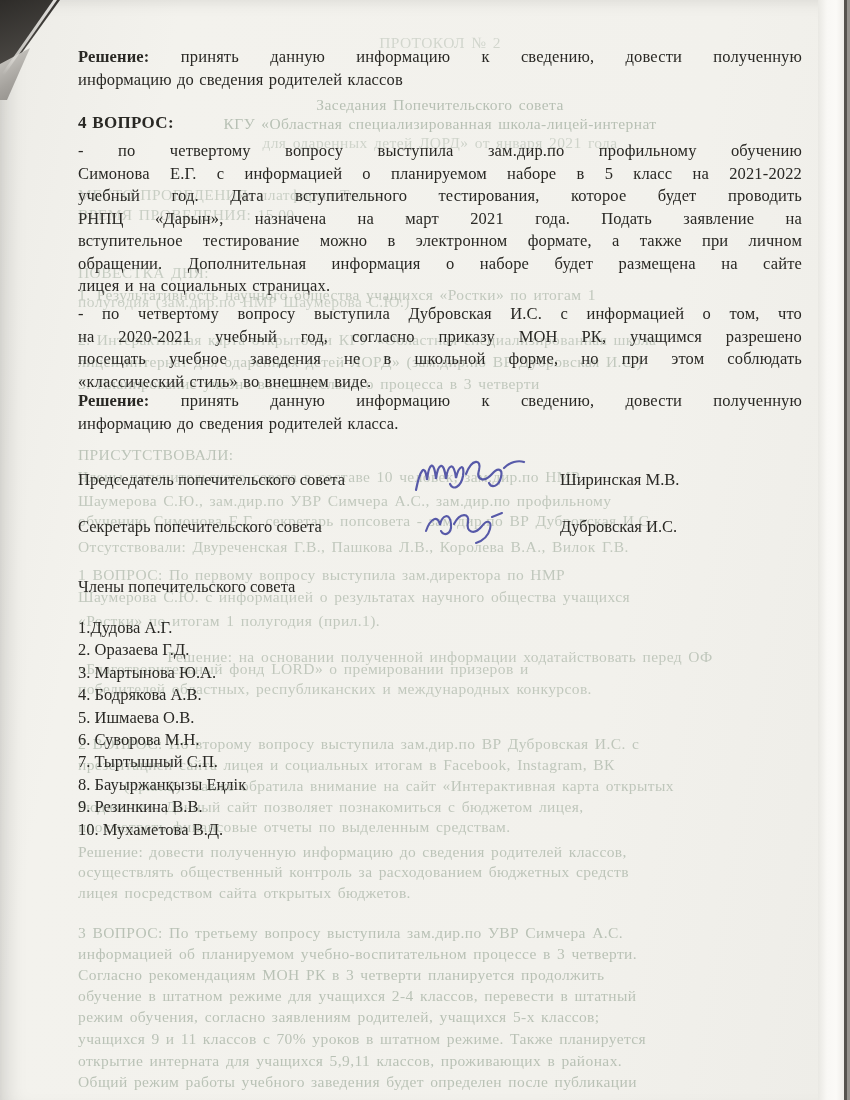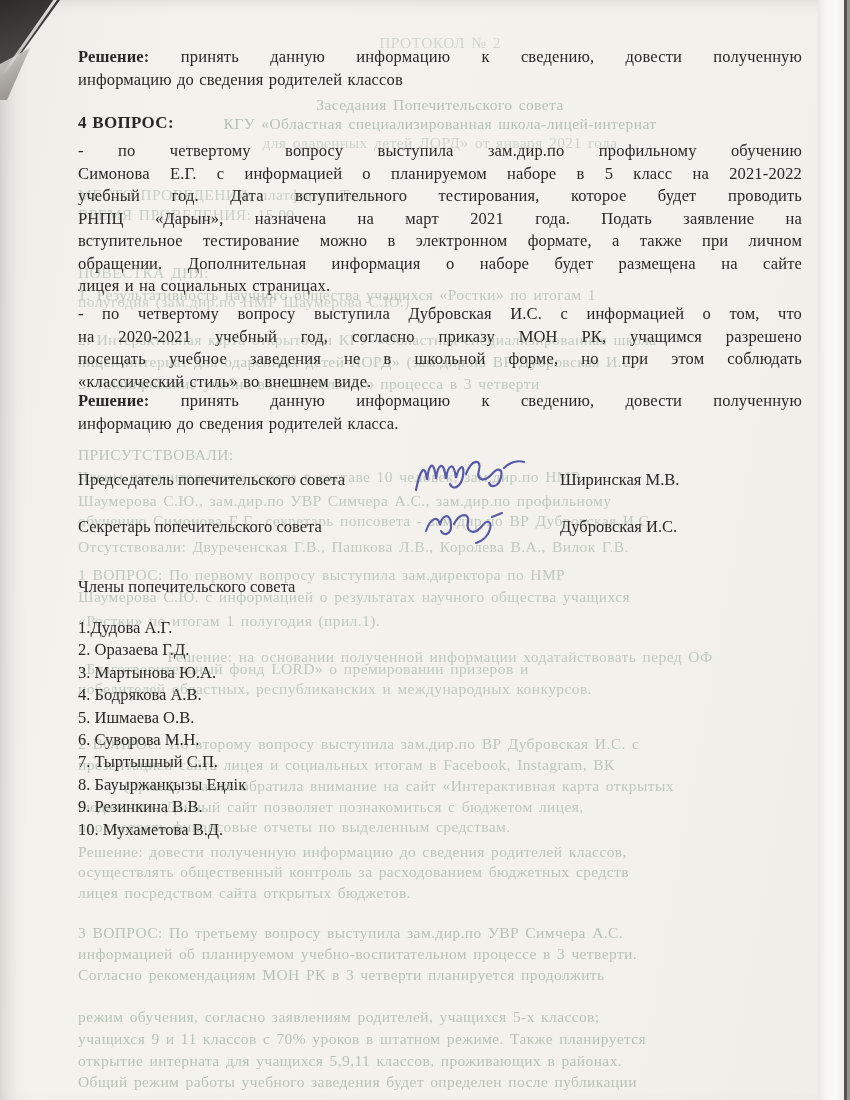--- a/index.html
+++ b/index.html
@@ -97,20 +97,21 @@
     <div class="ghost-line" style="top: 756px; text-align: left; opacity: 0.52;">презентацией сайта лицея и социальных итогам в Facebook, Instagram, ВК</div>
     <div class="ghost-line" style="top: 777px; text-align: left; opacity: 0.52; margin-left: 46px;">(прил.2). Также обратила внимание на сайт «Интерактивная карта открытых</div>
     <div class="ghost-line" style="top: 798px; text-align: left; opacity: 0.52;">бюджетов». Данный сайт позволяет познакомиться с бюджетом лицея,</div>
     <div class="ghost-line" style="top: 818px; text-align: left; opacity: 0.52;">просмотреть финансовые отчеты по выделенным средствам.</div>
     <div class="ghost-line" style="top: 843px; text-align: left; opacity: 0.55;">Решение: довести полученную информацию до сведения родителей классов,</div>
     <div class="ghost-line" style="top: 863px; text-align: left; opacity: 0.55;">осуществлять общественный контроль за расходованием бюджетных средств</div>
     <div class="ghost-line" style="top: 884px; text-align: left; opacity: 0.55;">лицея посредством сайта открытых бюджетов.</div>
     <div class="ghost-line" style="top: 924px; text-align: left; opacity: 0.58;">3 ВОПРОС: По третьему вопросу выступила зам.дир.по УВР Симчера А.С.</div>
     <div class="ghost-line" style="top: 945px; text-align: left; opacity: 0.58;">информацией об планируемом учебно-воспитательном процессе в 3 четверти.</div>
     <div class="ghost-line" style="top: 966px; text-align: left; opacity: 0.58;">Согласно рекомендациям МОН РК в 3 четверти планируется продолжить</div>
+    <div class="ghost-line" style="top: 987px; text-align: left; opacity: 0.58;">обучение в штатном режиме для учащихся 2-4 классов, перевести в штатный</div>
     <div class="ghost-line" style="top: 1008px; text-align: left; opacity: 0.58;">режим обучения, согласно заявлениям родителей, учащихся 5-х классов;</div>
     <div class="ghost-line" style="top: 1030px; text-align: left; opacity: 0.58;">учащихся  9 и 11 классов с 70% уроков в штатном режиме. Также планируется</div>
     <div class="ghost-line" style="top: 1052px; text-align: left; opacity: 0.58;">открытие интерната для учащихся 5,9,11 классов, проживающих в районах.</div>
     <div class="ghost-line" style="top: 1073px; text-align: left; opacity: 0.58;">Общий режим работы учебного заведения будет определен после публикации</div>
   </div>
 
 <div class="content">
 
   <div class="sig-row" style="top:470px;">
     <span class="sig-role">Председатель попечительского совета</span>

